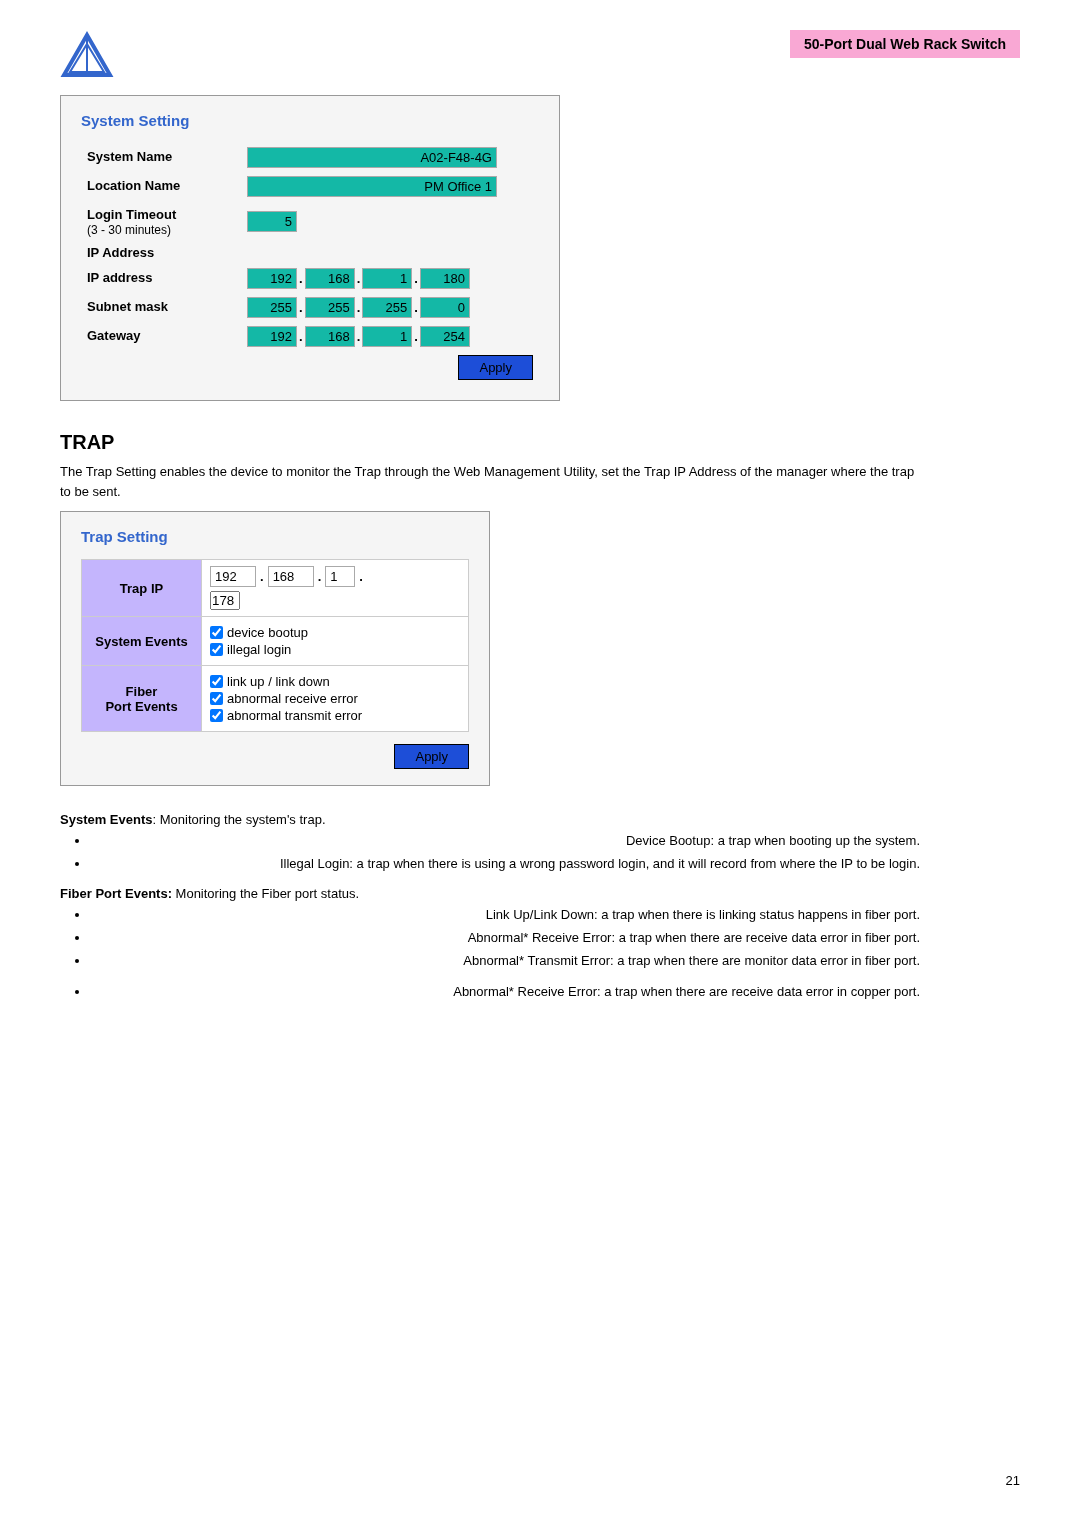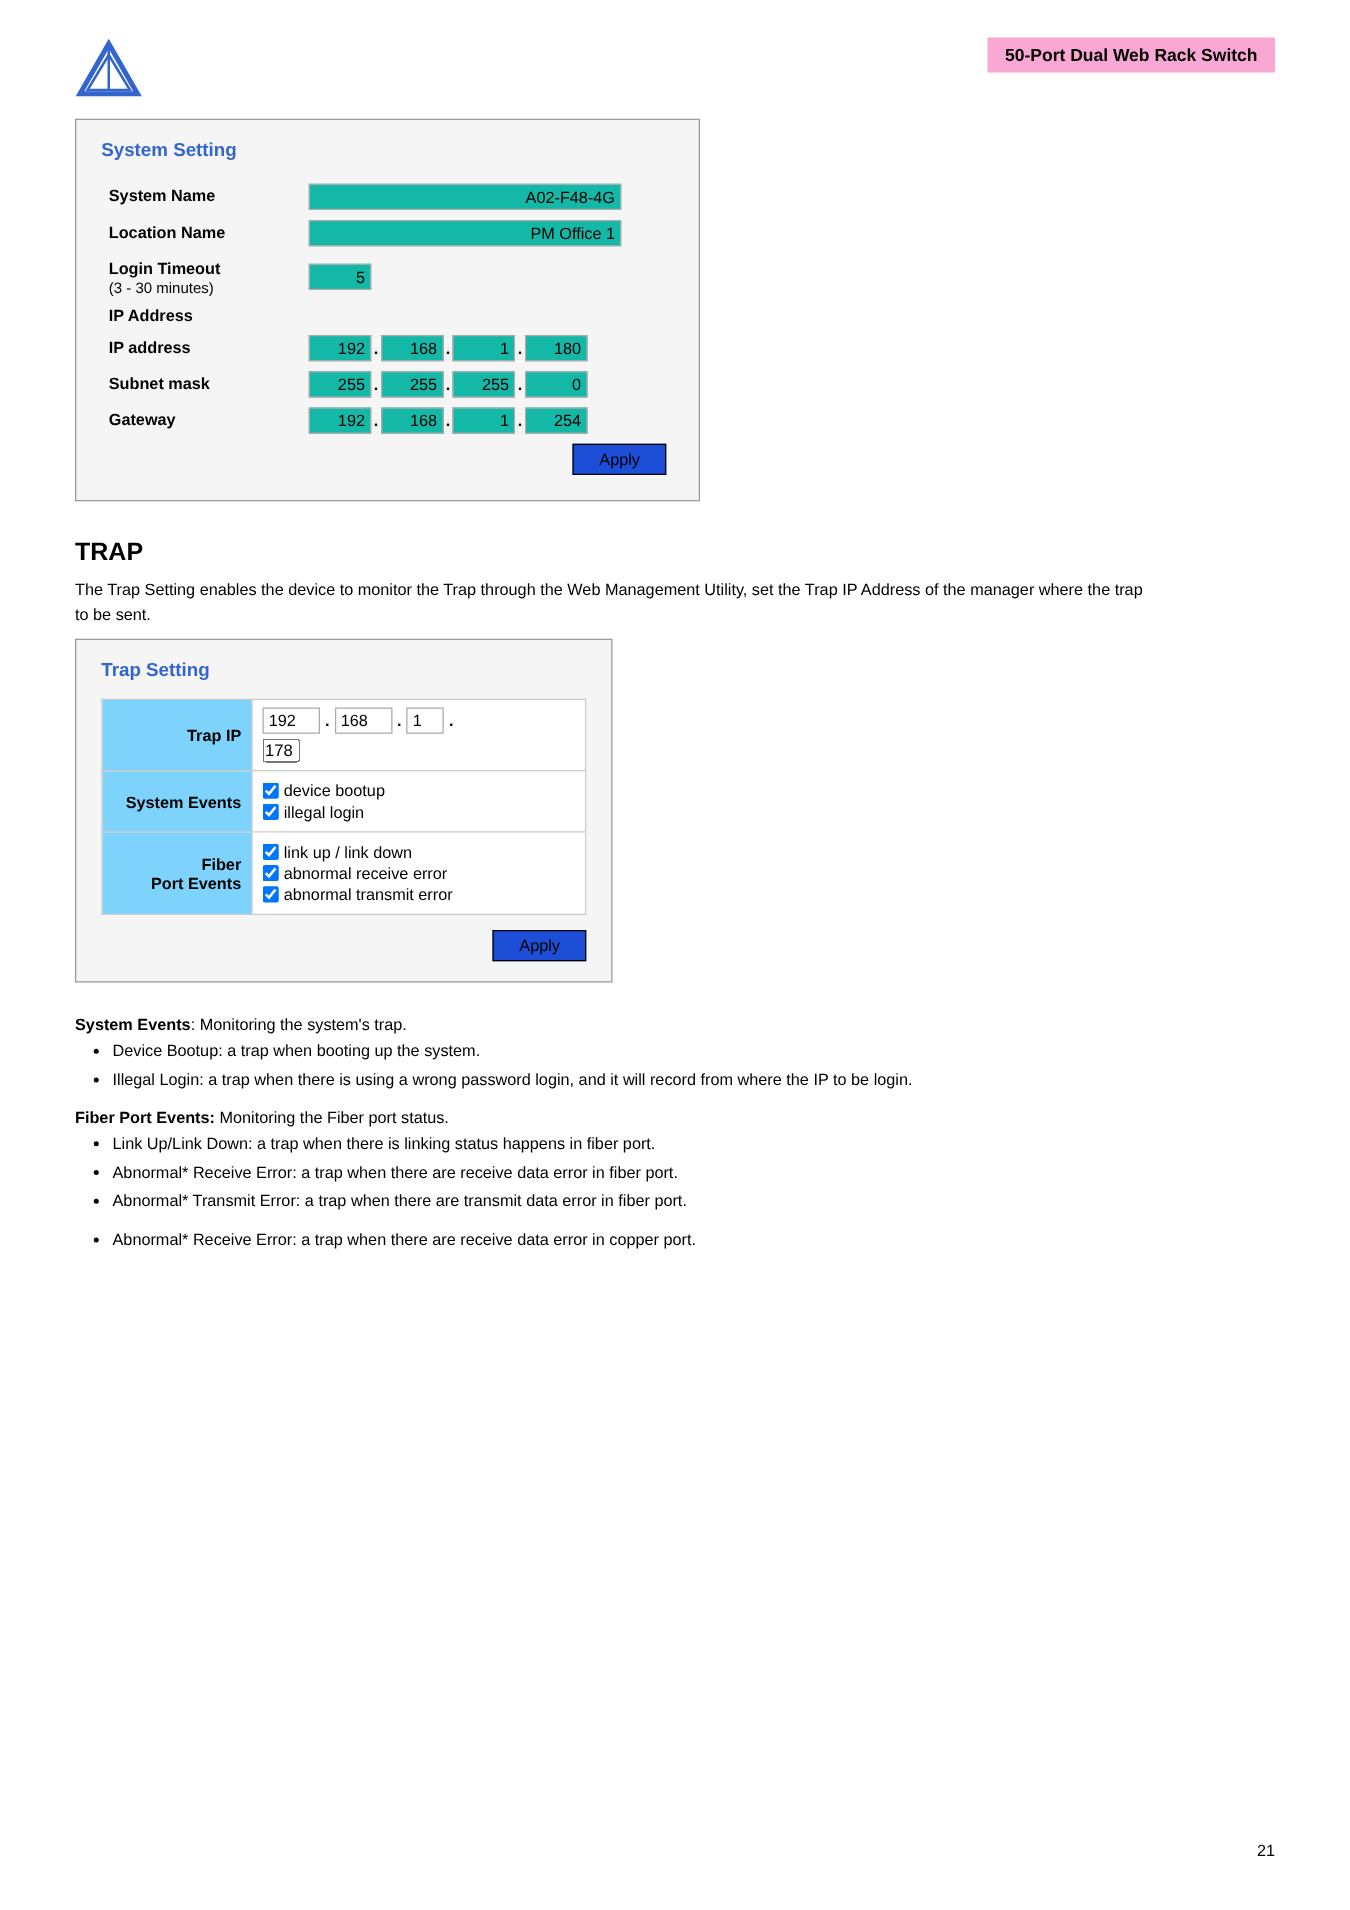--- a/index.html
+++ b/index.html
@@ -131,22 +131,22 @@
       border-collapse: collapse;
     }
     .trap-table td {
       padding: 6px 8px;
       vertical-align: middle;
       border: 1px solid #ccc;
     }
     .trap-table .trap-label {
       font-weight: bold;
       width: 120px;
-      text-align: right;
-      background: #7dd3fc;
+      text-align: center;
+      background: #c4b5fd;
       vertical-align: middle;
     }
     .trap-table .trap-content {
       background: #fff;
     }
     .checkbox-row {
       display: flex;
       align-items: center;
       margin: 2px 0;
       gap: 4px;
@@ -173,20 +173,21 @@
       margin-bottom: 10px;
       line-height: 1.6;
       font-size: 13px;
     }
     .desc-section ul {
       margin-left: 30px;
       list-style: disc;
     }
     .desc-section ul li {
       margin-bottom: 2px;
+      text-align: right;
     }
     .bold-term {
       font-weight: bold;
     }
 
     
     .page-number {
       position: absolute;
       right: 60px;
       bottom: 40px;
@@ -368,21 +369,21 @@
     </ul>
   </div>
 
   <div class="desc-section">
     <p>
       <span class="bold-term">Fiber Port Events:</span><span> Monitoring the Fiber port status.</span>
     </p>
     <ul>
       <li>Link Up/Link Down: a trap when there is linking status happens in fiber port.</li>
       <li>Abnormal* Receive Error: a trap when there are receive data error in fiber port.</li>
-      <li>Abnormal* Transmit Error: a trap when there are transmit data error in fiber port.</li>
+      <li>Abnormal* Transmit Error: a trap when there are monitor data error in fiber port.</li>
     </ul>
   </div>
 
   <div class="desc-section">
     <ul>
       <li>Abnormal* Receive Error: a trap when there are receive data error in copper port.</li>
     </ul>
   </div>
 </div>
 

